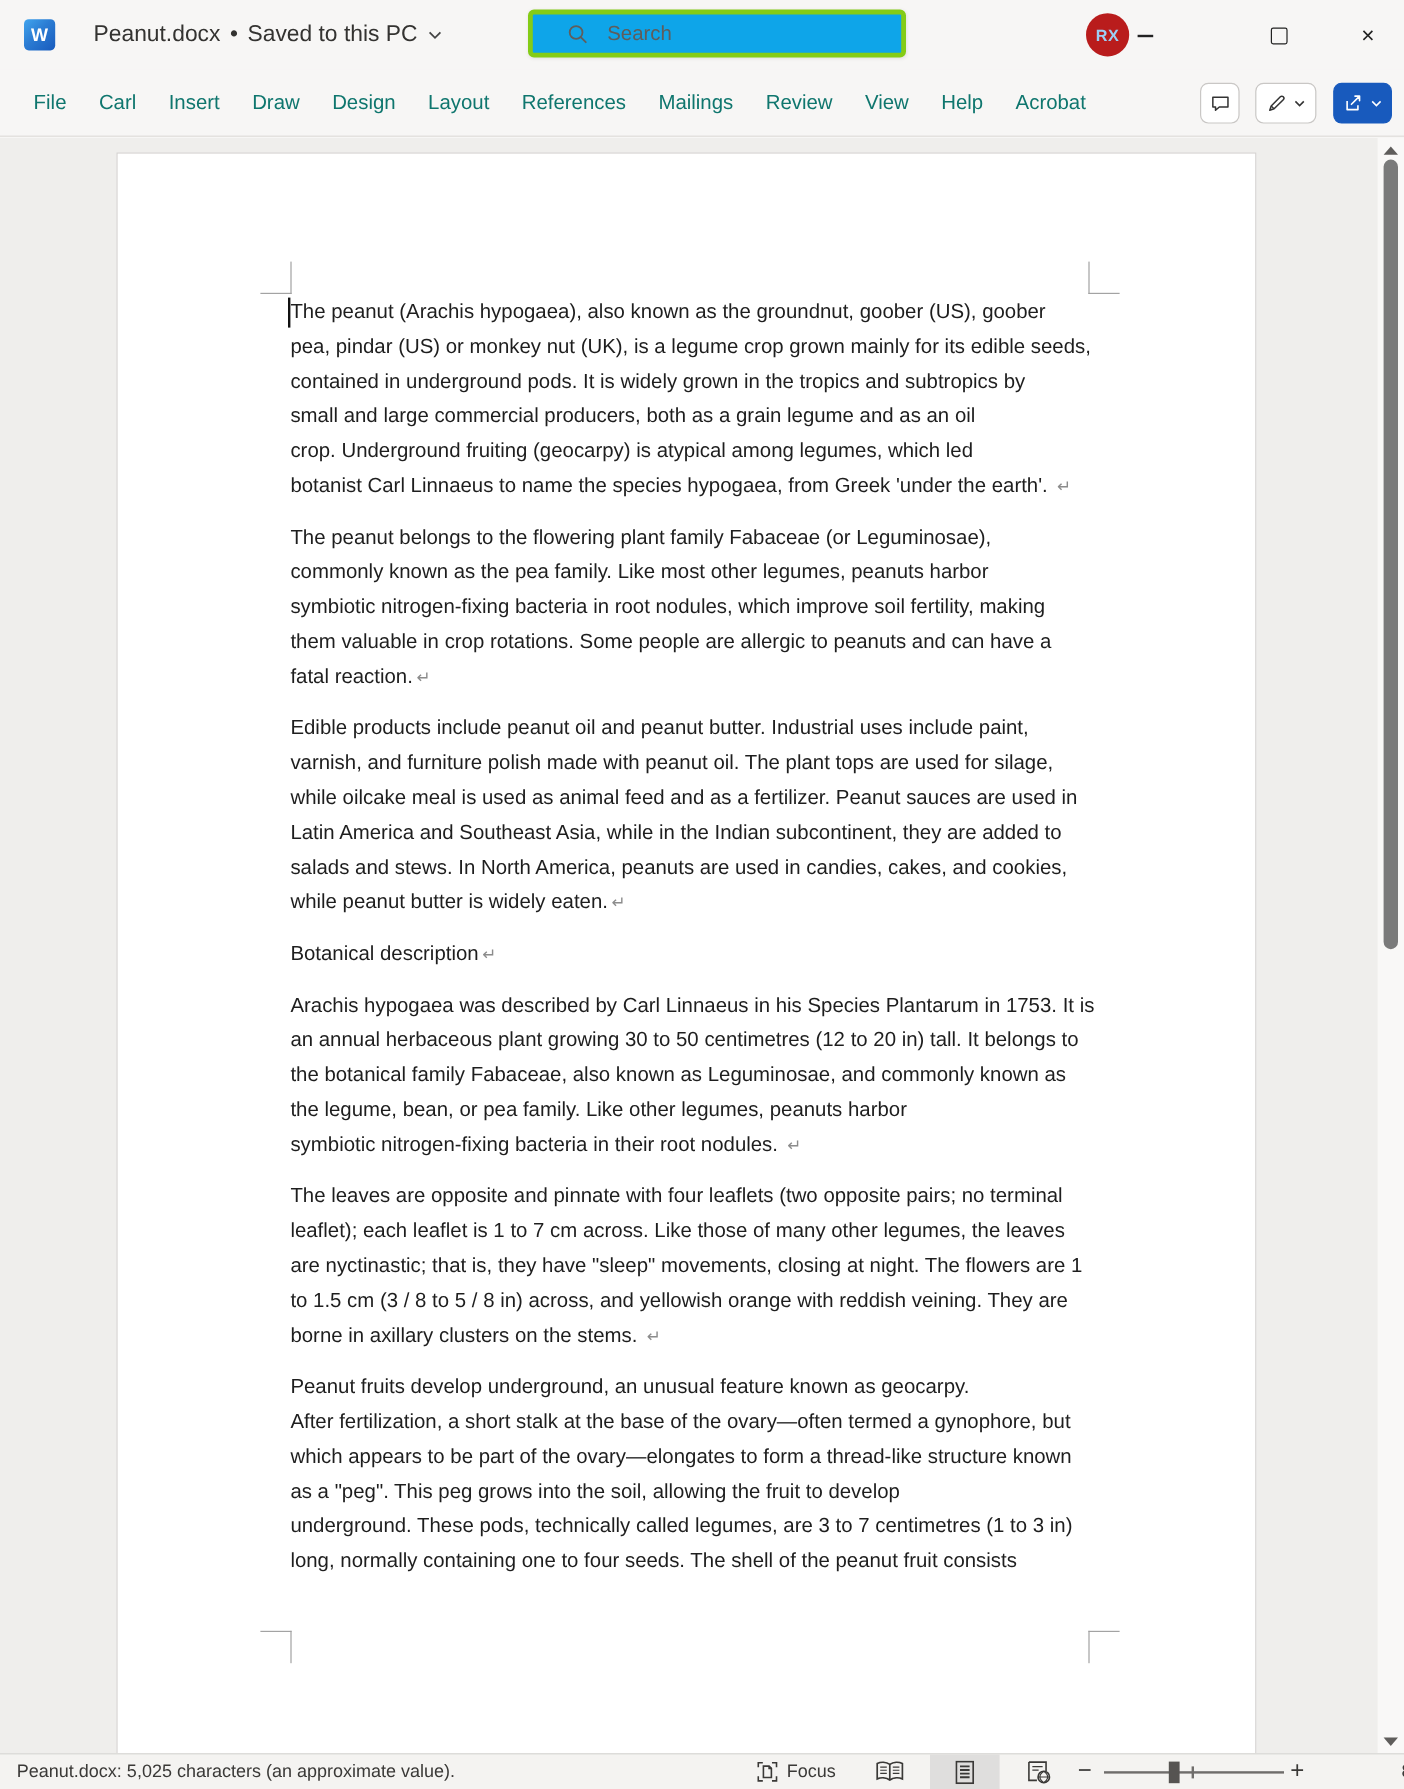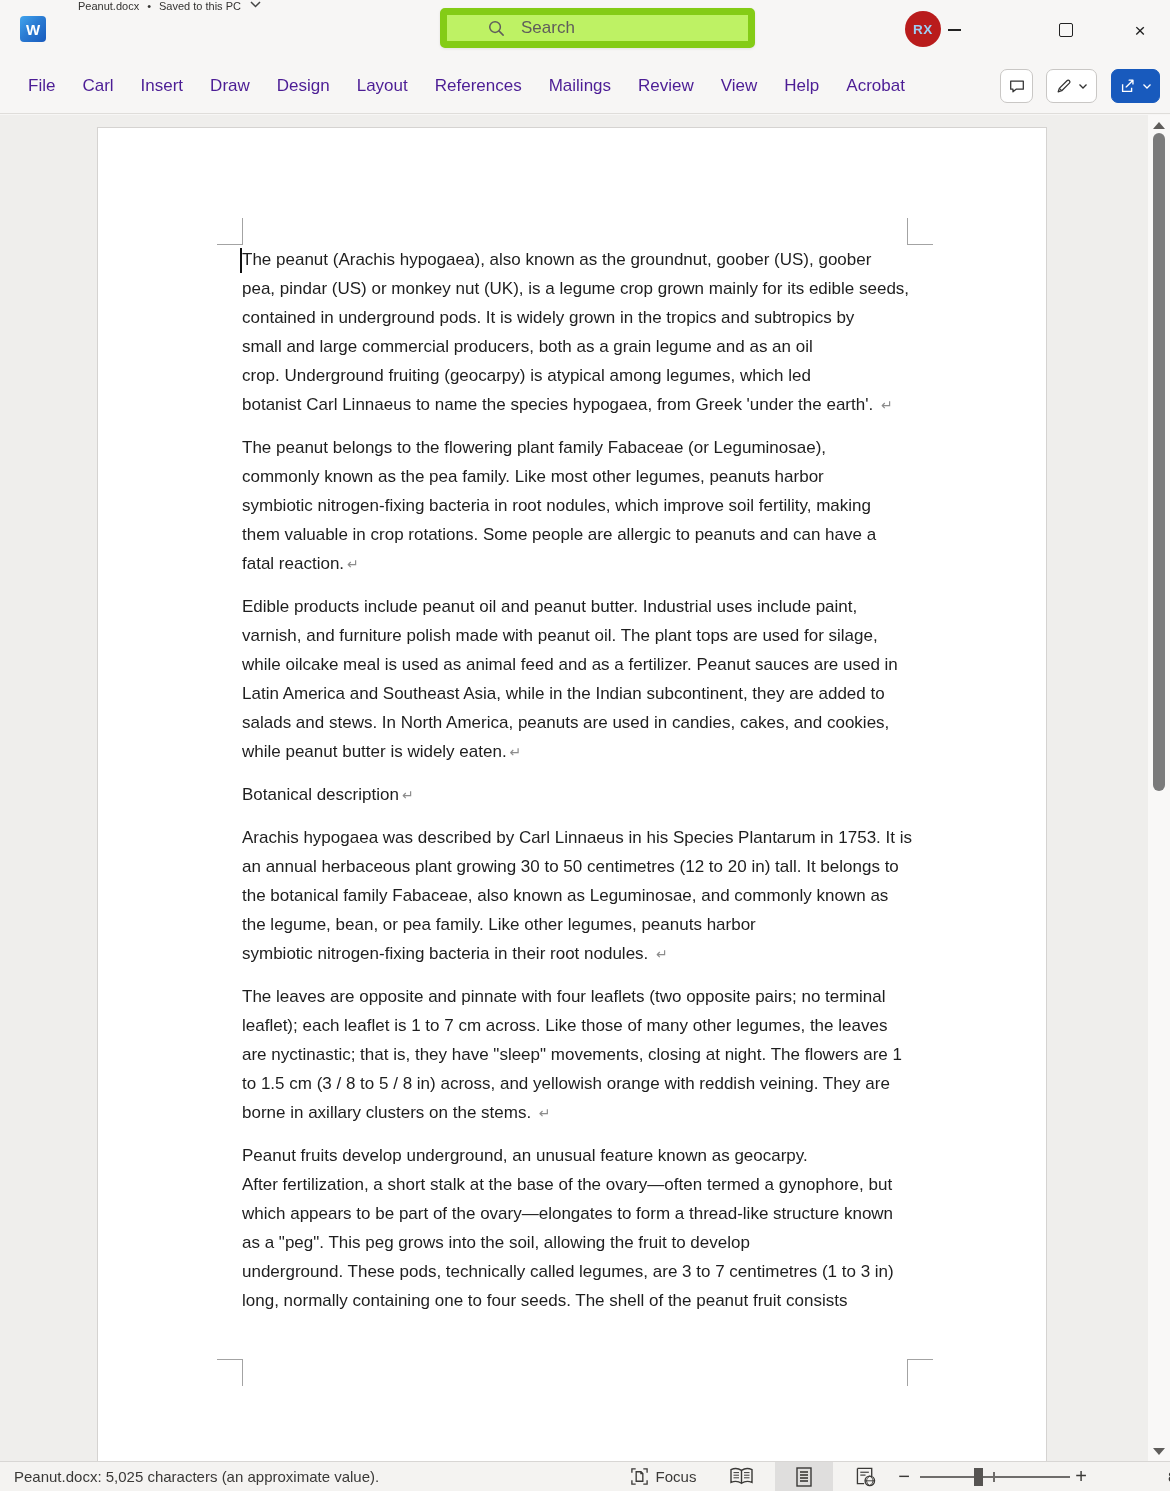--- a/index.html
+++ b/index.html
@@ -5,39 +5,39 @@
   html,body{margin:0;padding:0;}
   body{
     width:1170px;height:1491px;position:relative;overflow:hidden;
     font-family:"Liberation Sans",sans-serif;background:#f7f6f5;
   }
   
   .titlebar{position:absolute;top:0;left:0;right:0;height:58px;background:#f7f6f5;}
   .word-icon{position:absolute;left:20px;top:16px;width:26px;height:26px;border-radius:4px;
     background:linear-gradient(135deg,#41a5ee 0%,#2b7cd3 45%,#185abd 100%);
     color:#fff;font-weight:bold;font-size:15px;display:flex;align-items:center;justify-content:center;}
-  .title-group{position:absolute;left:78px;top:0;height:58px;display:flex;align-items:flex-start;gap:8px;
-    font-size:11px;color:#343331;}
-  .searchbox{position:absolute;left:440px;top:8px;width:315px;height:40px;background:#bef264;
-    border:7px solid #84cc16;border-radius:5px;box-shadow:0 1px 3px rgba(0,0,0,.08);
-    display:flex;align-items:center;padding-left:40px;gap:13px;box-sizing:border-box;}
+  .title-group{position:absolute;left:78px;top:0;height:58px;display:flex;align-items:center;gap:8px;
+    font-size:19px;color:#343331;}
+  .searchbox{position:absolute;left:440px;top:8px;width:315px;height:40px;background:#0ea5e9;
+    border:4px solid #84cc16;border-radius:5px;box-shadow:0 1px 3px rgba(0,0,0,.08);
+    display:flex;align-items:center;padding-left:28px;gap:13px;box-sizing:border-box;}
   .searchbox input{border:none;outline:none;background:transparent;font-size:17px;color:#444;
     width:230px;font-family:inherit;}
   .searchbox input::placeholder{color:#5f5d5b;}
   .avatar{position:absolute;left:905px;top:11px;width:36px;height:36px;border-radius:50%;
     background:#b91c1c;color:#9ccef5;font-size:13.5px;font-weight:600;letter-spacing:.5px;
     display:flex;align-items:center;justify-content:center;}
   .win-btn{position:absolute;top:17px;width:26px;height:26px;display:flex;align-items:center;justify-content:center;color:#222;}
   .glyph-min{width:13px;height:1.6px;background:#222;}
   .glyph-max{width:12px;height:12px;border:1.4px solid #222;border-radius:2px;}
   .glyph-close{font-size:19px;line-height:1;color:#222;}
   
   .menubar{position:absolute;top:58px;left:0;right:0;height:56px;background:#f7f6f5;border-bottom:1px solid #dfddda;box-sizing:border-box;}
   .menu-items{position:absolute;left:28px;top:0;height:100%;display:flex;align-items:center;gap:27px;
-    font-size:17px;color:#4c1d95;}
+    font-size:17px;color:#0f766e;}
   .menu-item{cursor:default;}
   .rb{position:absolute;top:11px;height:34px;border-radius:7px;display:flex;align-items:center;justify-content:center;gap:5px;box-sizing:border-box;}
   .rb.white{background:#fff;border:1px solid #c9c7c5;}
   .rb.blue{background:#185abd;border:1px solid #185abd;}
   
   .doc-area{position:absolute;top:115px;left:0;right:0;bottom:30px;background:#efeeec;overflow:hidden;}
   .page{position:absolute;left:97px;top:12px;width:950px;height:1410px;background:#fff;border:1px solid #d5d3d1;box-sizing:border-box;}
   .cropmark{position:absolute;width:25px;height:26px;border:0 solid #a3a3a3;}
   .cm-tl{left:119px;top:90px;border-right-width:1px;border-bottom-width:1px;}
   .cm-tr{left:809px;top:90px;border-left-width:1px;border-bottom-width:1px;}

